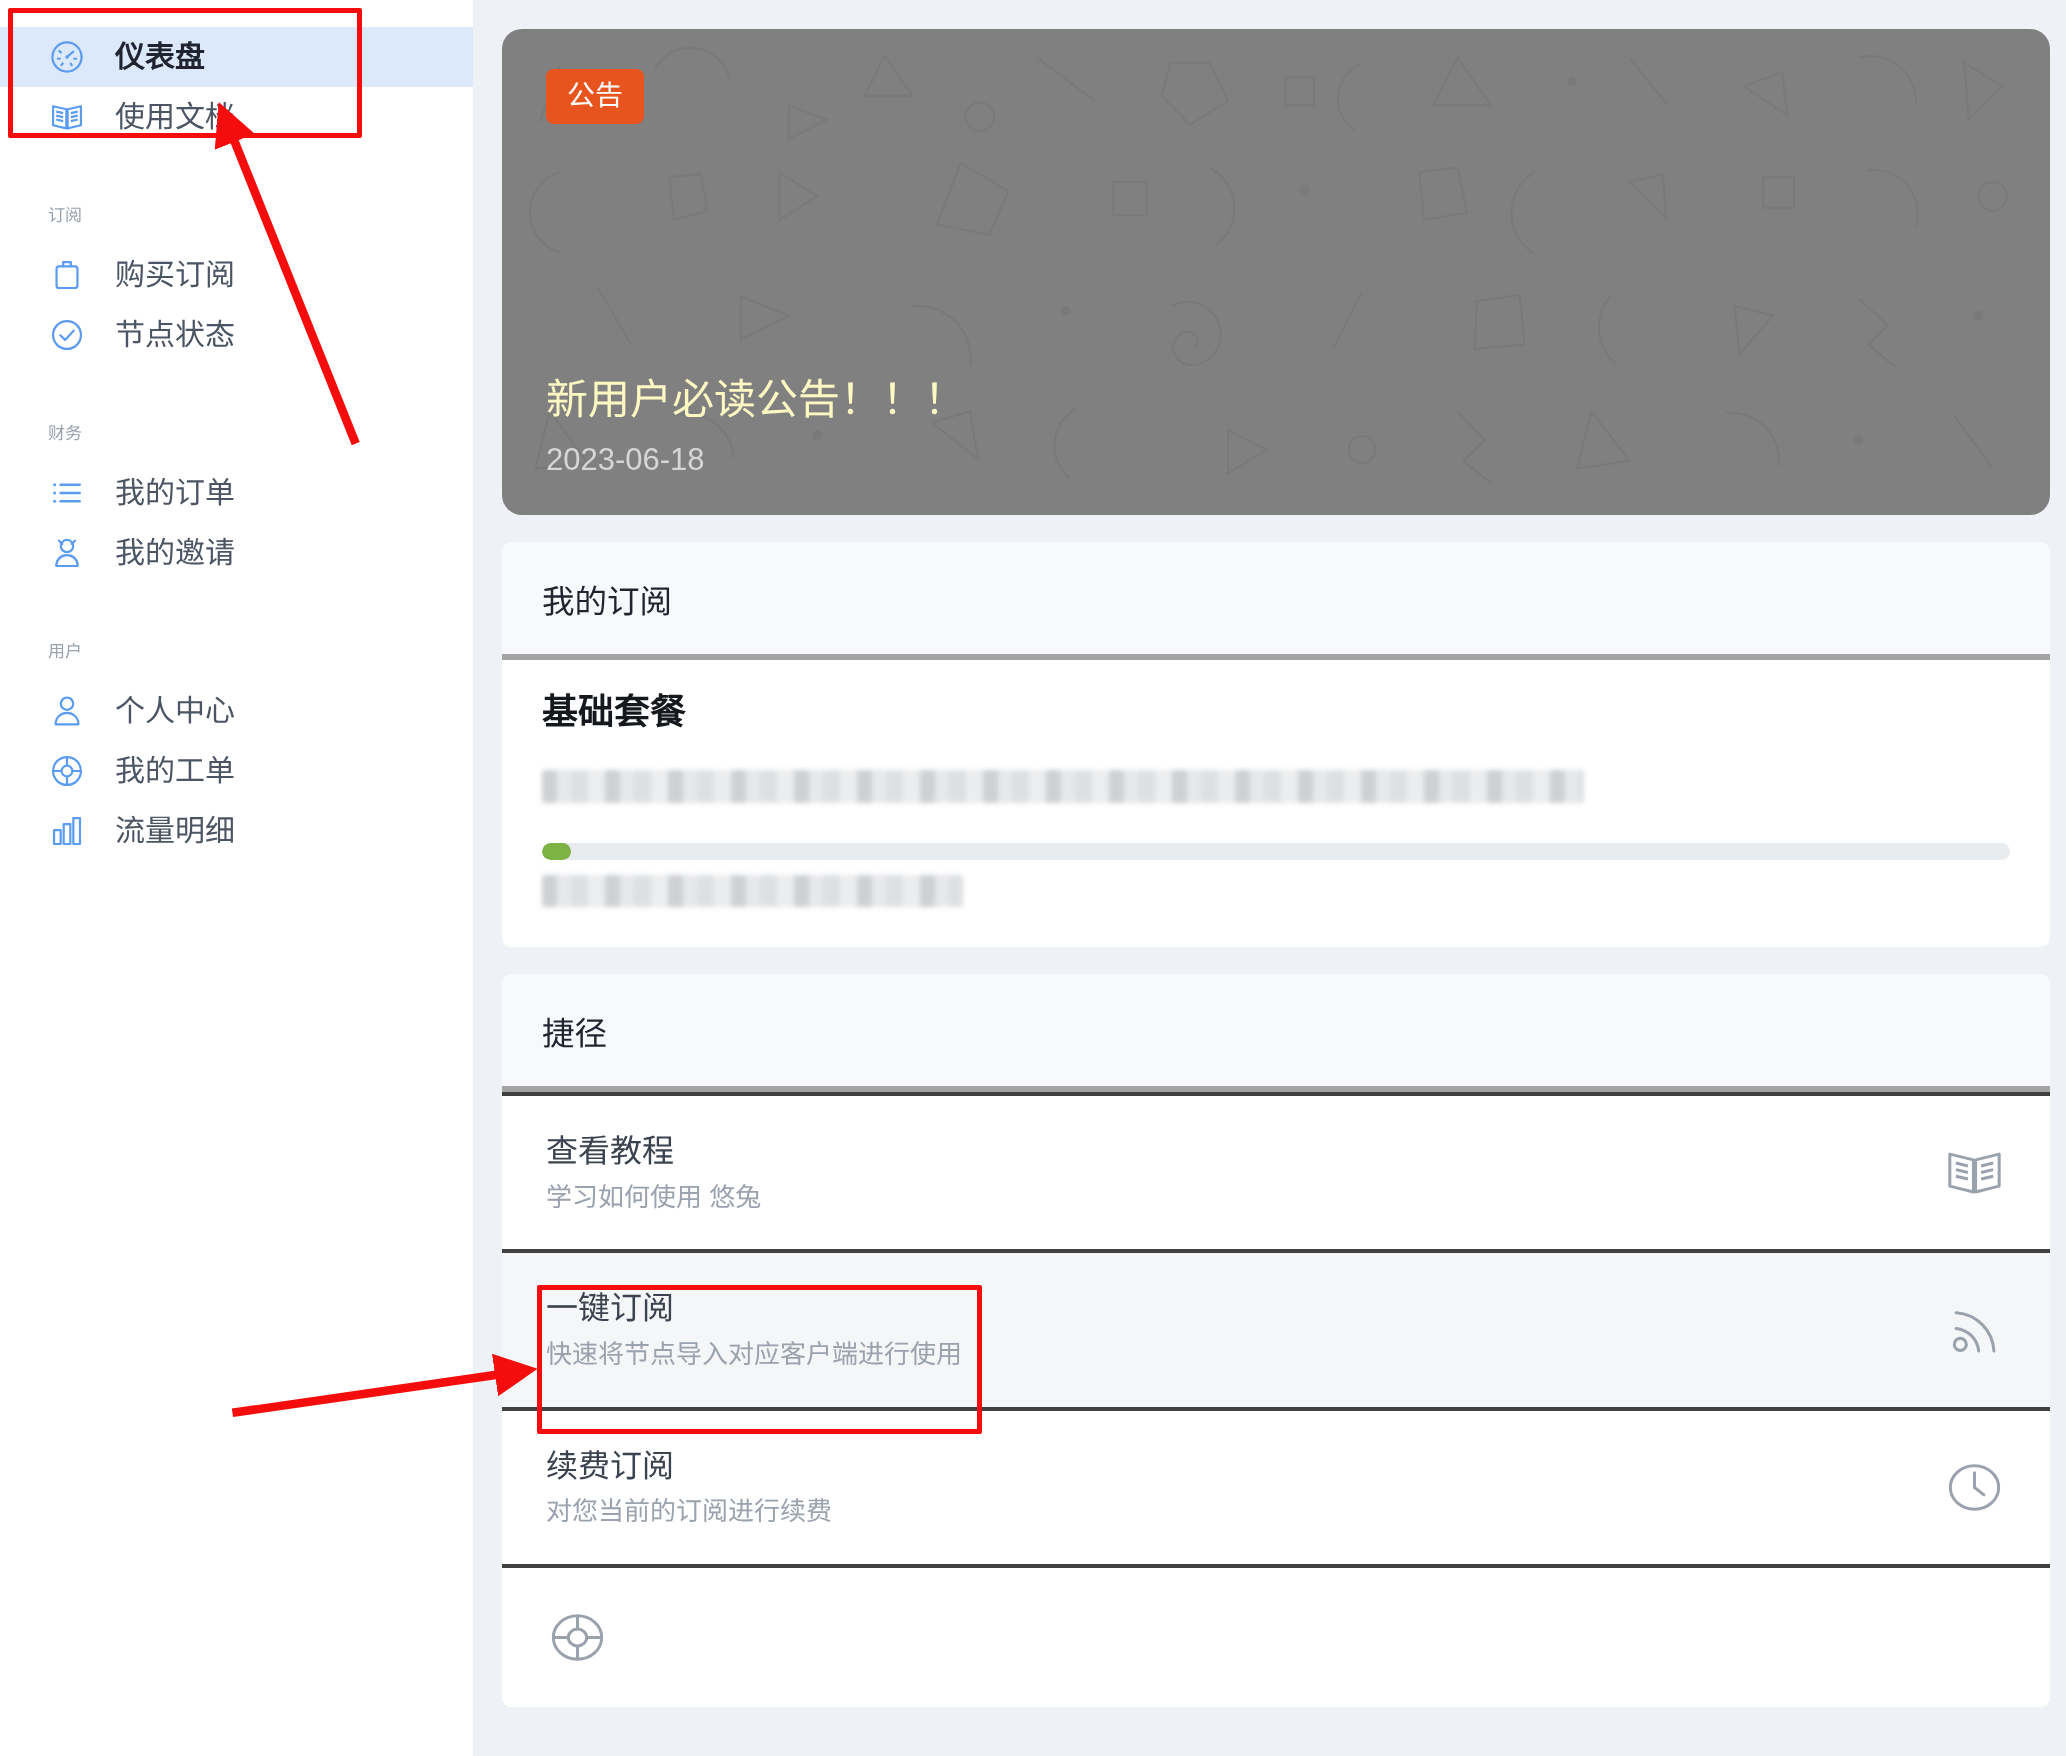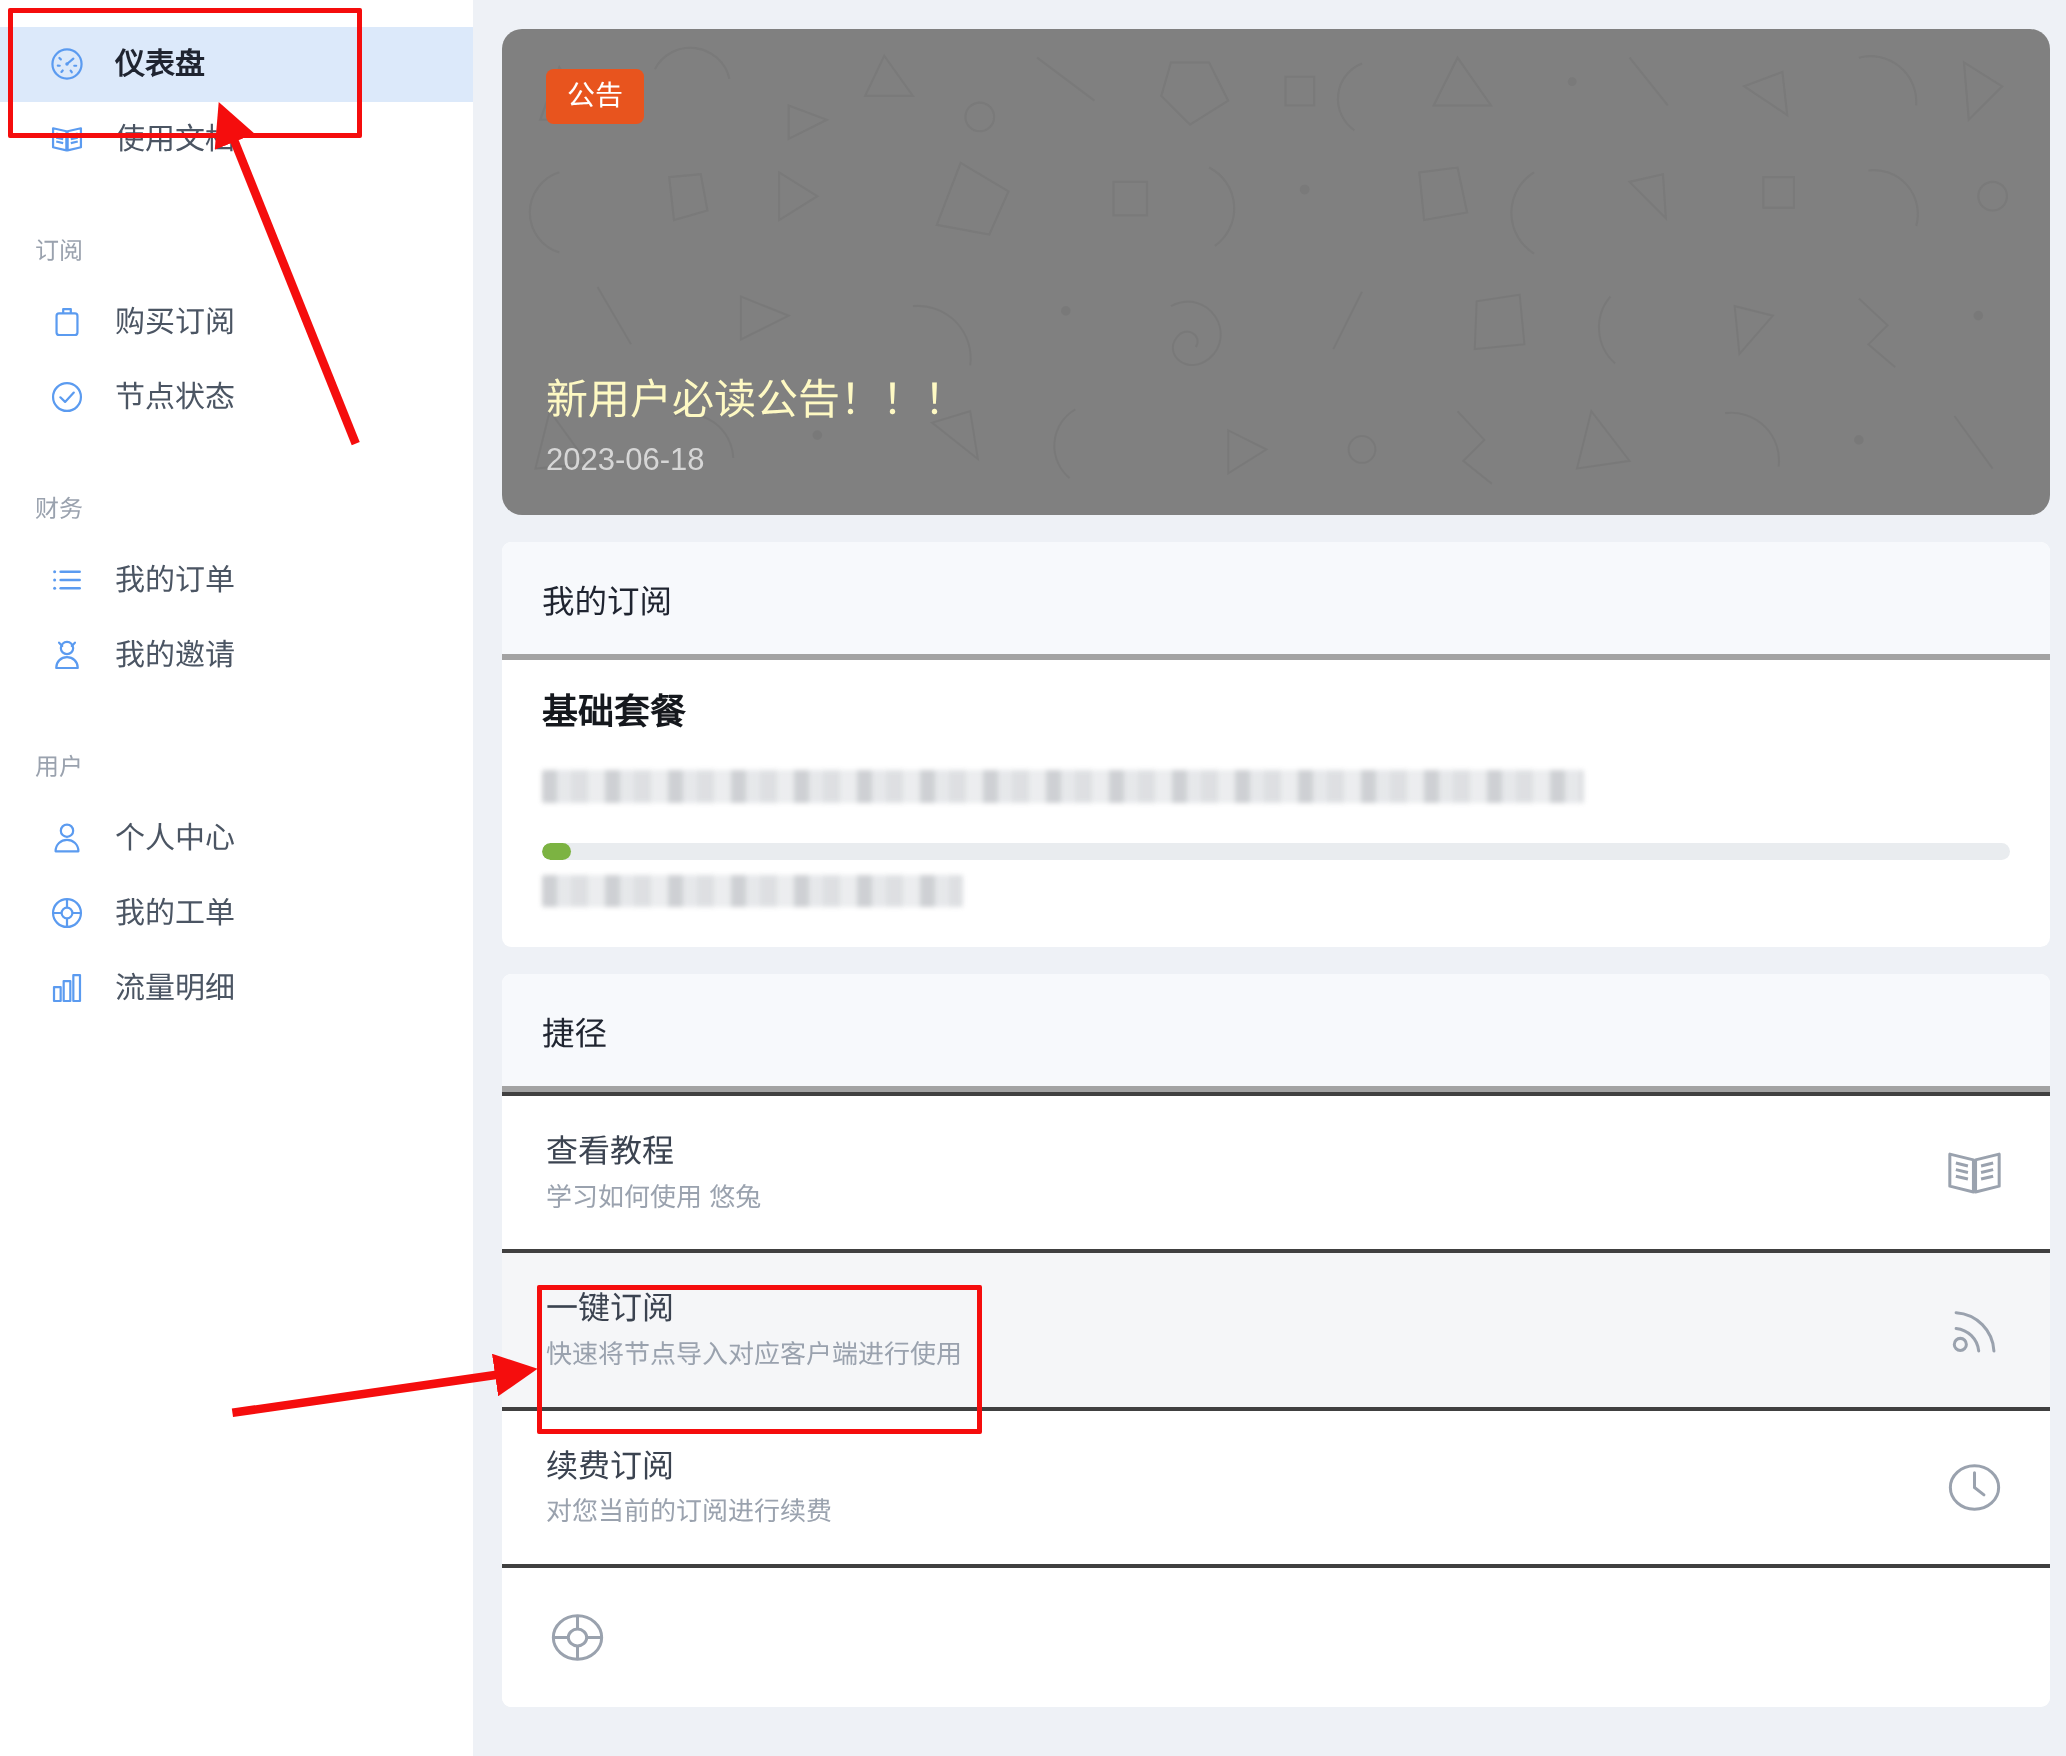--- a/index.html
+++ b/index.html
@@ -22,21 +22,21 @@
     width: 473px;
     height: 100%;
     background: #ffffff;
     flex: 0 0 473px;
     padding-top: 17px;
     position: relative;
   }
   .nav-item {
     display: flex;
     align-items: center;
-    height: 75px;
+    height: 60px;
     padding-left: 48px;
     gap: 29px;
     cursor: pointer;
     color: #4b5563;
     font-size: 30px;
   }
   .nav-item.active {
     background: #dce9fa;
     color: #1f2430;
     font-weight: bold;
@@ -45,22 +45,22 @@
     width: 38px; height: 38px;
     flex: 0 0 38px;
     display: flex; align-items: center; justify-content: center;
     color: #5b9bf0;
   }
   .nav-item .ico svg { width: 38px; height: 38px; display: block; }
   .nav-label { line-height: 1; white-space: nowrap; }
 
   .nav-group-title {
     color: #9aa2ae;
-    font-size: 24px;
-    padding-left: 35px;
+    font-size: 17px;
+    padding-left: 48px;
     margin-top: 54px;
     margin-bottom: 19px;
   }
   .nav-spacer-top { height: 9.6px; }
 
   
   .main {
     flex: 1 1 auto;
     background: #eef1f6;
     height: 100%;

